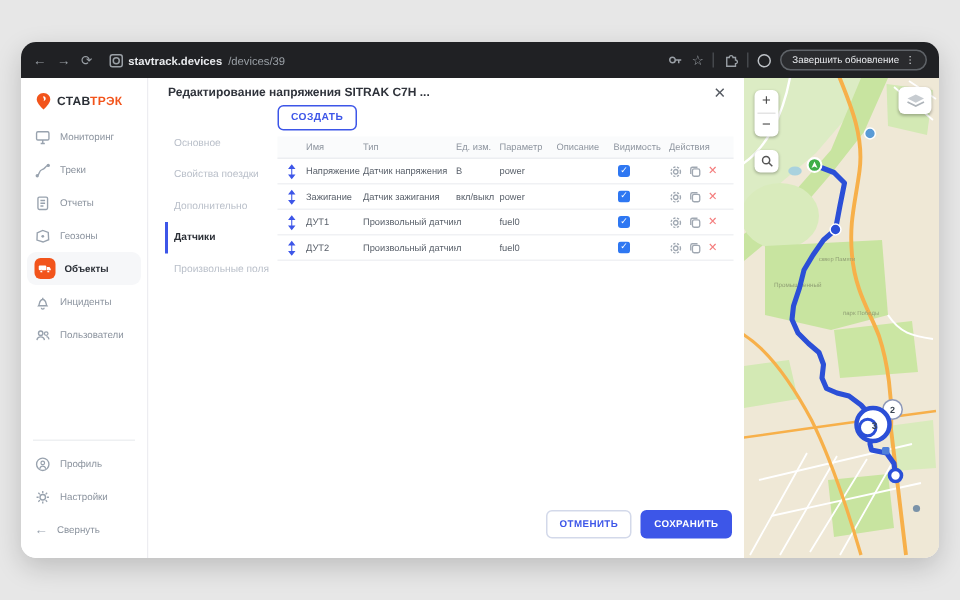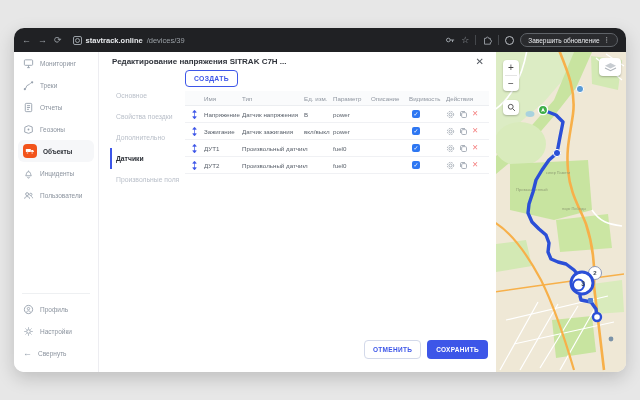--- a/index.html
+++ b/index.html
@@ -91,21 +91,21 @@
 <body>
 
 <div class="window">
 
   <div class="topbar">
     <span class="nav-glyph">←</span>
     <span class="nav-glyph">→</span>
     <span class="nav-glyph">⟳</span>
     <span class="url-chip">
       <span class="site-ico"></span>
-      <span class="url-host">stavtrack.online</span>
+      <span class="url-host">stavtrack.devices</span>
       <span class="url-path">/devices/39</span>
     </span>
     <span class="topbar-right">
       <svg width="10" height="10" viewBox="0 0 12 12">
           <circle cx="4" cy="6" r="2.2" fill="none" stroke="#9aa0a6" stroke-width="1.2"></circle>
           <path d="M6 6 H11 M9 6 V8.5" stroke="#9aa0a6" stroke-width="1.2" fill="none"></path>
         </svg>
       <span class="nav-glyph">☆</span>
       <span class="tb-divider"></span>
       <svg width="10" height="10" viewBox="0 0 12 12">
@@ -116,20 +116,27 @@
       <span class="update-pill">
         <span>Завершить обновление</span>
         <span>⋮</span>
       </span>
     </span>
   </div>
 
   <div class="content">
 
     <div class="sidebar">
+      <div class="logo">
+        <svg width="12" height="13" viewBox="0 0 12 13">
+          <path d="M6 1 C3.2 1 1.5 3 1.5 5.4 C1.5 8.2 6 12 6 12 C6 12 10.5 8.2 10.5 5.4 C10.5 3 8.8 1 6 1 Z" fill="#f2541b"></path>
+          <path d="M6.2 3 C5 4 7.2 4.6 6 6.5 C7.6 6 8.2 4 6.2 3 Z" fill="#fff"></path>
+        </svg>
+        <span class="logo-word"><span class="p1">СТАВ</span><span class="p2">ТРЭК</span></span>
+      </div>
 
       <div class="nav-item">
         <svg class="nav-ico" width="11" height="11" viewBox="0 0 12 12">
             <rect x="1.5" y="2" width="9" height="6" rx="1" fill="none" stroke="#98a2ae" stroke-width="1"></rect>
             <path d="M4.5 10.5 h3 M6 8 v2.5" stroke="#98a2ae" stroke-width="1" fill="none"></path>
           </svg>
         <span class="lbl">Мониторинг</span>
       </div>
       <div class="nav-item">
         <svg class="nav-ico" width="11" height="11" viewBox="0 0 12 12">

